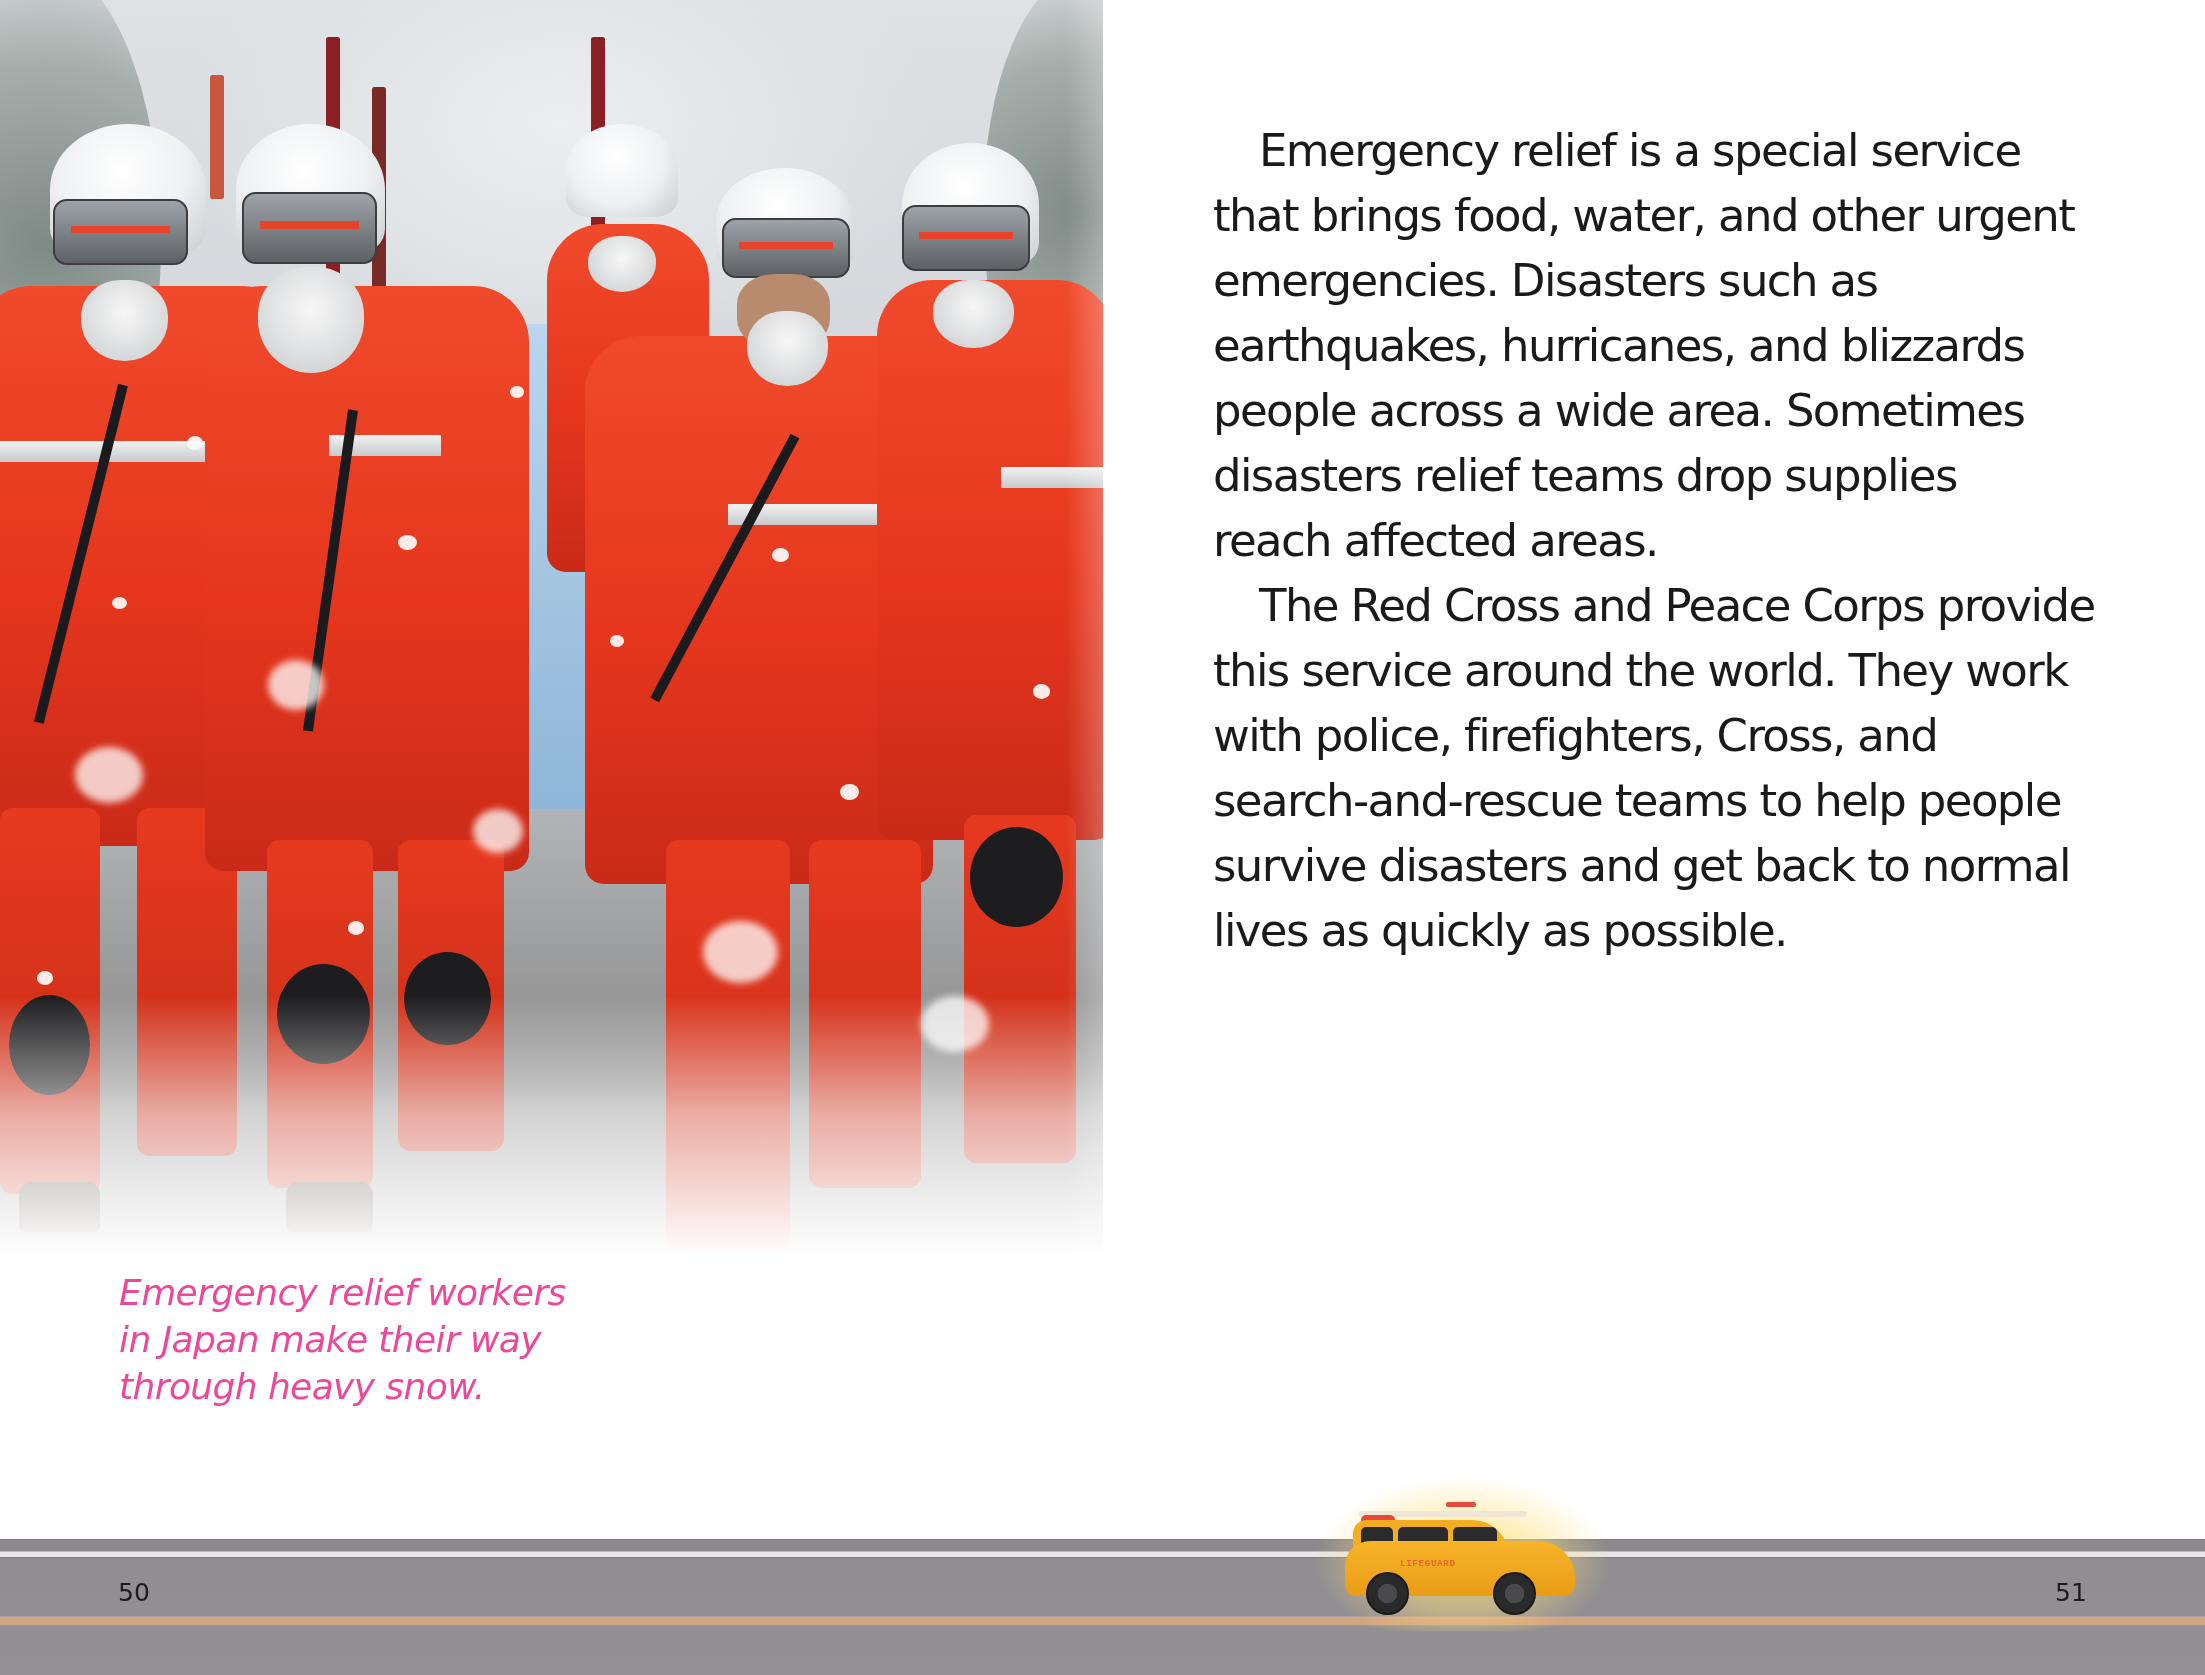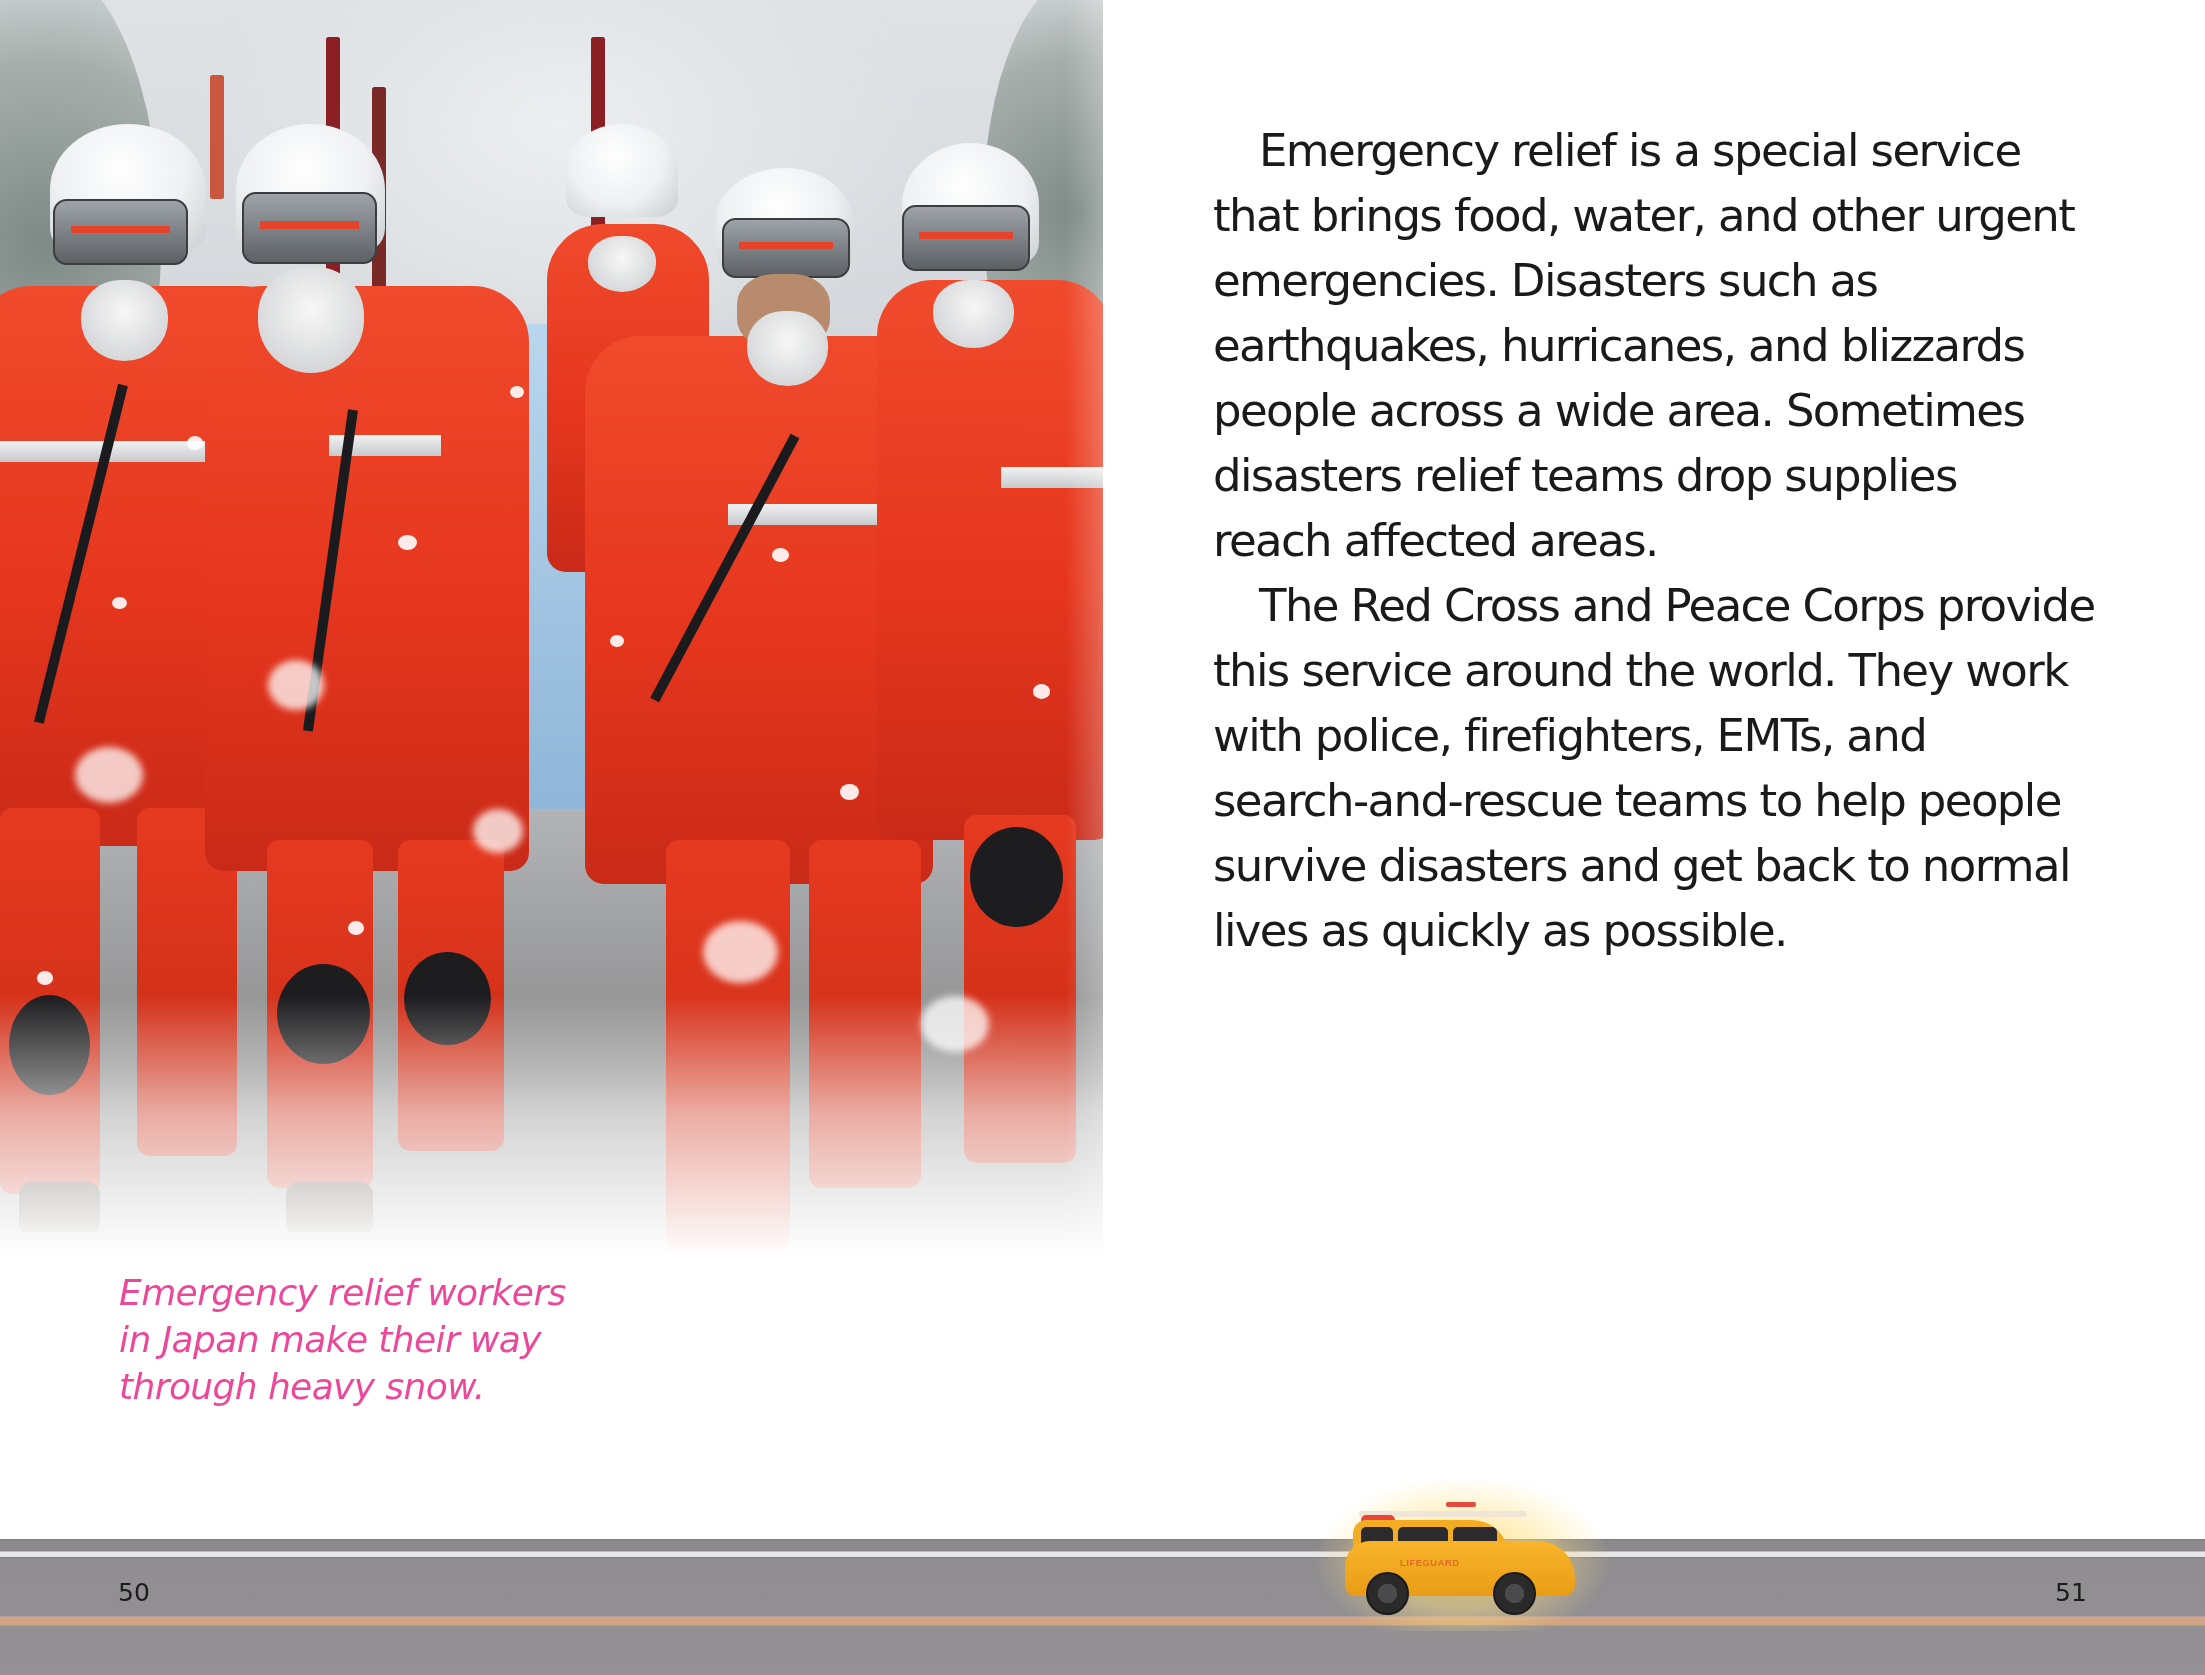--- a/index.html
+++ b/index.html
@@ -63,21 +63,21 @@
   .car-wrap { position:absolute; left:1325px; top:1481px; width:280px; height:149px; }
   .car-glow { position:absolute; left:-12.4px; top:-6.2px; width:299px; height:156px;
     background:radial-gradient(ellipse at 50% 55%, rgba(255,214,90,.75) 0%, rgba(255,225,130,.45) 40%, rgba(255,240,190,0) 70%); }
   .car-body { position:absolute; left:20px; top:60px; width:230px; height:55px; background:linear-gradient(180deg,#f8b52a,#e99c16); border-radius:25px 37px 11.2px 11.2px; }
   .car-cabin { position:absolute; left:28px; top:39px; width:156px; height:37px; background:#f3ad25; border-radius:16px 44px 0 0; }
   .car-window { position:absolute; background:#2b2a2c; border-radius:5px; }
   .car-wheel { position:absolute; width:39px; height:39px; border-radius:50%; background:radial-gradient(circle,#4a4a4c 0 35%,#2a2a2b 36% 100%); border:2.5px solid #1a1a1a; }
   .car-rack { position:absolute; left:34px; top:30px; width:168px; height:6.2px; background:#efe6d8; border-radius:3.7px; }
   .car-buoy { position:absolute; left:36px; top:34px; width:34px; height:10px; background:#e8463a; border-radius:5px; }
   .car-lightbar { position:absolute; left:121px; top:20.5px; width:30px; height:5px; background:#e24b3d; border-radius:1.9px; }
-  .car-label { position:absolute; left:75px; top:77px; font-family:Liberation Sans, sans-serif; font-weight:bold; font-size:9.3px; color:#e4682b; letter-spacing:0.6px;text-align:center; }
+  .car-label { position:absolute; left:75px; top:77px; font-family:Liberation Mono, monospace; font-weight:bold; font-size:9.3px; color:#e4682b; letter-spacing:0.6px;text-align:center; }
 </style>
 </head>
 <body>
 
 <div class="photo">
   <div class="tree" style="left:-75px;top:-37px;width:236px;height:560px;"></div>
   <div class="tree" style="left:983px;top:-25px;width:199px;height:473px;"></div>
 
   <div class="pole" style="left:326px;top:37px;height:286px;"></div>
   <div class="pole" style="left:372px;top:87px;height:224px;background:#7a2a26;"></div>
@@ -174,21 +174,21 @@
     <span class="line">that brings food, water, and other urgent</span>
     <span class="line">emergencies. Disasters such as</span>
     <span class="line">earthquakes, hurricanes, and blizzards</span>
     <span class="line">people across a wide area. Sometimes</span>
     <span class="line">disasters relief teams drop supplies</span>
     <span class="line">reach affected areas.</span>
   </div>
   <div>
     <span class="line indent">The Red Cross and Peace Corps provide</span>
     <span class="line">this service around the world. They work</span>
-    <span class="line">with police, firefighters, EMTs, and</span>
+    <span class="line">with police, firefighters, Cross, and</span>
     <span class="line">search-and-rescue teams to help people</span>
     <span class="line">survive disasters and get back to normal</span>
     <span class="line">lives as quickly as possible.</span>
   </div>
 </div>
 
 <div class="road">
   <div class="shoulder"></div>
   <div class="white-line"></div>
   <div class="orange-line"></div>

